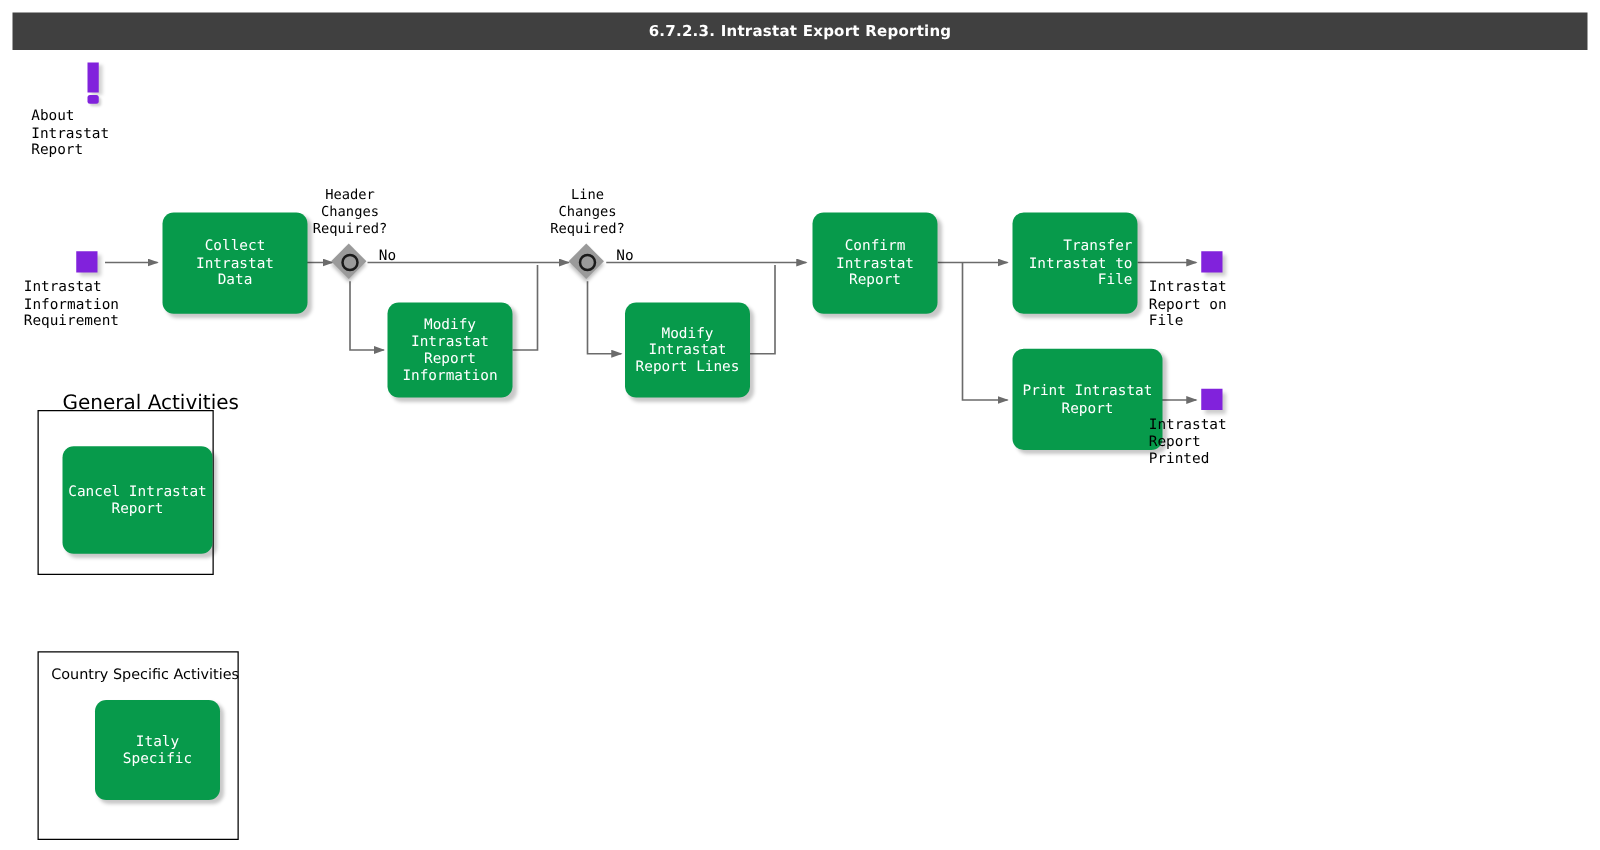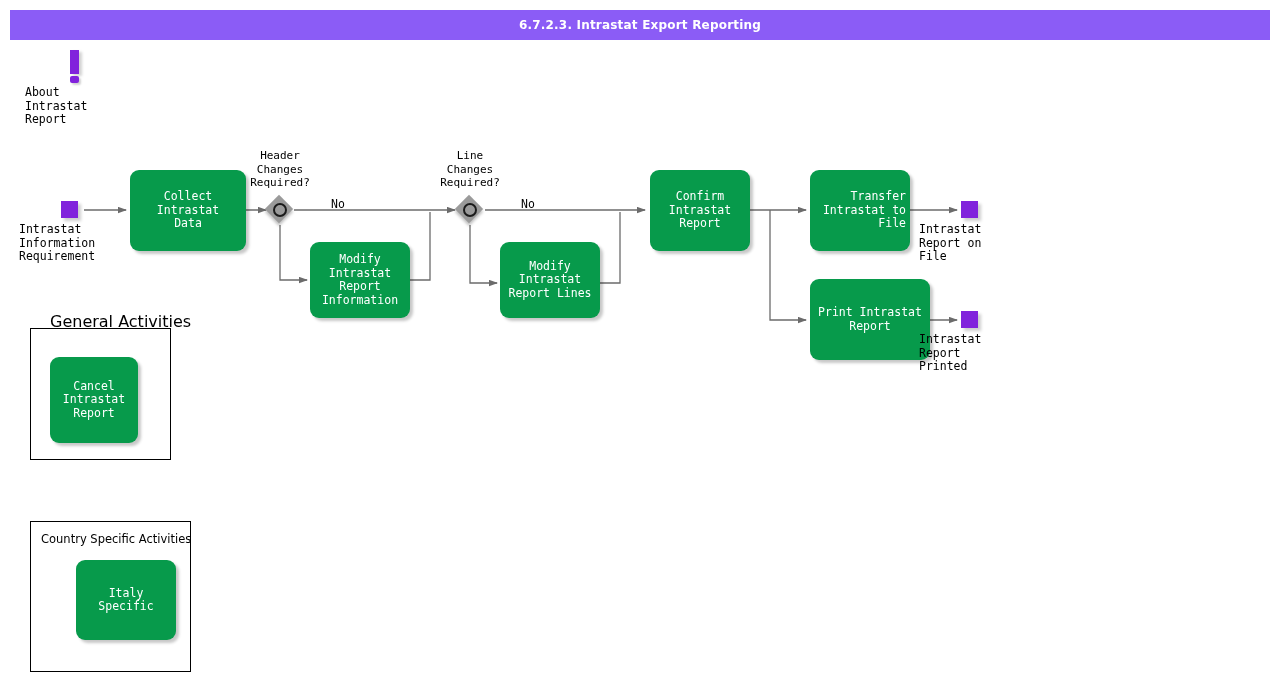--- a/index.html
+++ b/index.html
@@ -15,21 +15,21 @@
     font-family: "DejaVu Sans", sans-serif;
   }
 
   
   .title-banner {
     position: absolute;
     left: 10px;
     top: 10px;
     width: 1260px;
     height: 30px;
-    background: #8b5cf6;
+    background: #404040;
     color: #ffffff;
     font-family: "DejaVu Sans", sans-serif;
     font-size: 12px;
     font-weight: bold;
     display: flex;
     align-items: center;
     justify-content: center;
     letter-spacing: .2px;
   }
 
@@ -113,21 +113,20 @@
     line-height: 13.5px;
     color: #000000;
     text-align: center;
     white-space: pre-line;
   }
   .edge-label {
     position: absolute;
     font-family: "DejaVu Sans Mono", monospace;
     font-size: 11.5px;
     color: #000000;
-    margin-left: 28px;
   }
 
   
   .note-bang {
     position: absolute;
     width: 22px;
     height: 34px;
   }
   .note-bang .bang-bar {
     position: absolute;
@@ -265,18 +264,18 @@
 Report on
 File</div>
 
 <div class="node-sq" style="left:961px; top:311px;"></div>
 <div class="node-label" style="left:919px; top:333px; width:102px;">Intrastat
 Report
 Printed</div>
 
 <div class="group-title-outside" style="left:50px; top:312px;">General Activities</div>
 <div class="group-box" style="left:30px; top:328px; width:141px; height:132px;"></div>
-<div class="task" style="left:50px; top:357px; width:88px; height:86px;">Cancel Intrastat
+<div class="task" style="left:50px; top:357px; width:120px; height:86px;">Cancel Intrastat
 Report</div>
 
 <div class="group-box" style="left:30px; top:521px; width:161px; height:151px;"></div>
 <div class="group-title-inside" style="left:41px; top:532px;">Country Specific Activities</div>
 <div class="task" style="left:76px; top:560px; width:100px; height:80px;">Italy Specific</div>
 
 </body></html>

